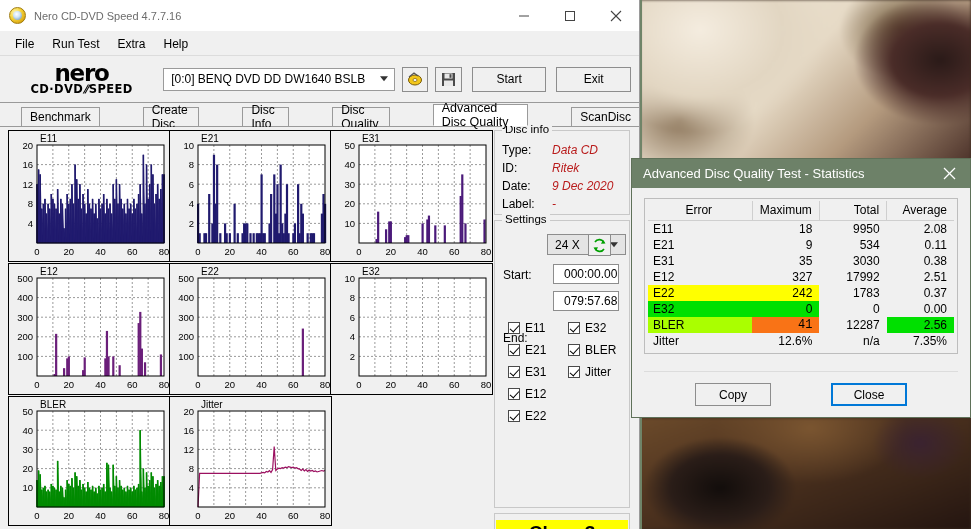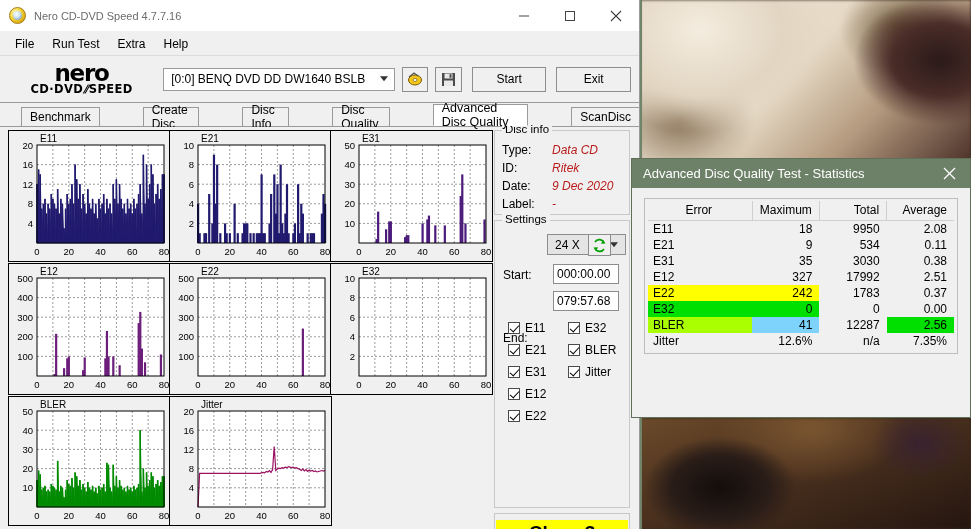--- a/index.html
+++ b/index.html
@@ -150,21 +150,21 @@
     position:absolute; right:7px; top:50%; transform:translateY(-55%);
     width:0; height:0; border-left:4px solid transparent; border-right:4px solid transparent;
     border-top:5px solid #333;
   }
   .refresh-btn {
     position:absolute; width:23px; height:22px; background:#f0f0f0;
     border:1px solid #8d8d8d; display:flex; align-items:center; justify-content:center;
   }
   .txtfield {
     position:absolute; background:#fff; border:1px solid #8d8d8d; height:20px;
-    display:flex; align-items:center; padding-left:3px; font-size:12px; color:#000;
+    display:flex; align-items:center; padding-left:10px; font-size:12px; color:#000;
   }
   .cbx { position:absolute; display:flex; align-items:center; font-size:12px; }
   .cbx .box {
     width:12px; height:12px; border:1px solid #4a4a4a; background:#fff;
     margin-right:5px; position:relative; flex-shrink:0;
   }
   .cbx .box::after {
     content:""; position:absolute; left:3px; top:0px; width:4px; height:8px;
     border:solid #000; border-width:0 1.6px 1.6px 0; transform:rotate(42deg);
   }
@@ -906,27 +906,31 @@
               <td class="">0.37</td>
             </tr>
             <tr>
               <td class="first" style="background: rgb(0, 224, 0);">E32</td>
               <td class="" style="background: rgb(0, 224, 0);">0</td>
               <td class="">0</td>
               <td class="">0.00</td>
             </tr>
             <tr>
               <td class="first" style="background: rgb(170, 255, 0);">BLER</td>
-              <td class="" style="background: #7dd3fc;">41</td>
+              <td class="" style="background: #f97316; font-family: Liberation Mono, monospace;">41</td>
               <td class="">12287</td>
               <td class="" style="background: rgb(0, 224, 0);">2.56</td>
             </tr>
             <tr>
               <td class="first">Jitter</td>
               <td class="">12.6%</td>
               <td class="">n/a</td>
               <td class="">7.35%</td>
             </tr>
           </tbody>
       </table>
     </div>
   </div>
+  <div class="dlg-foot">
+    <div class="dlg-btn">Copy</div>
+    <div class="dlg-btn default">Close</div>
+  </div>
 </div>
 
 </body></html>

